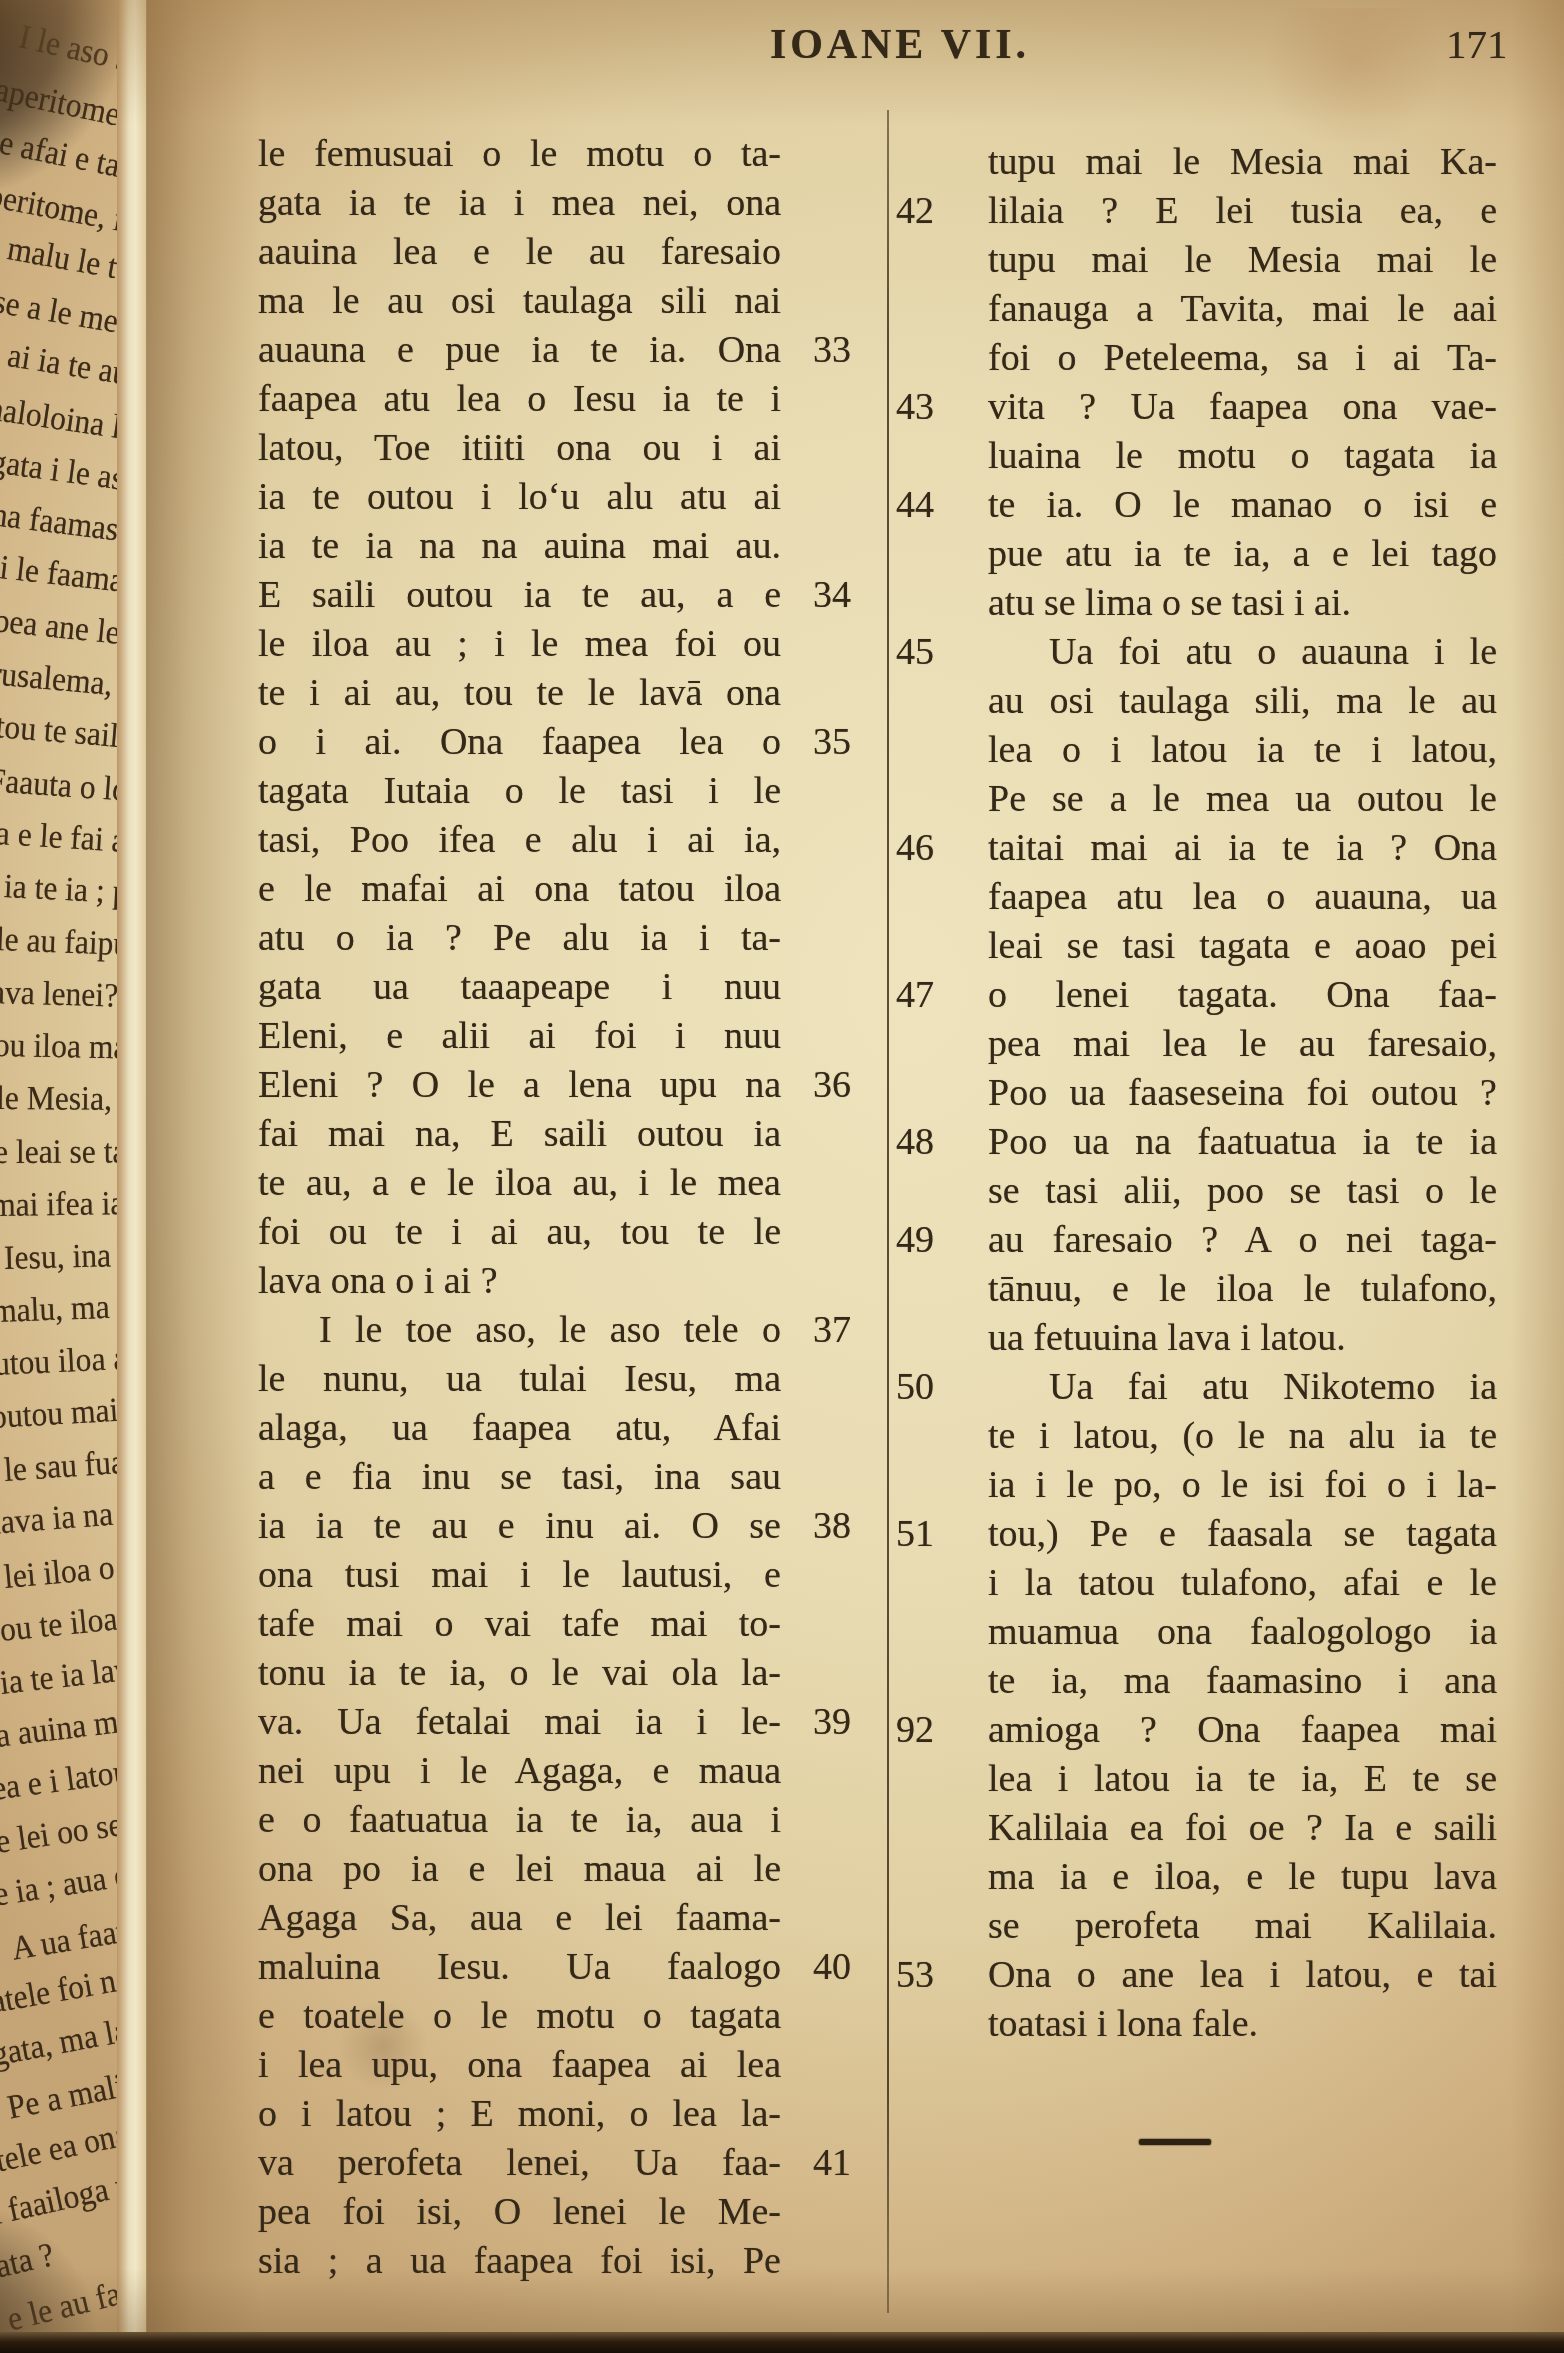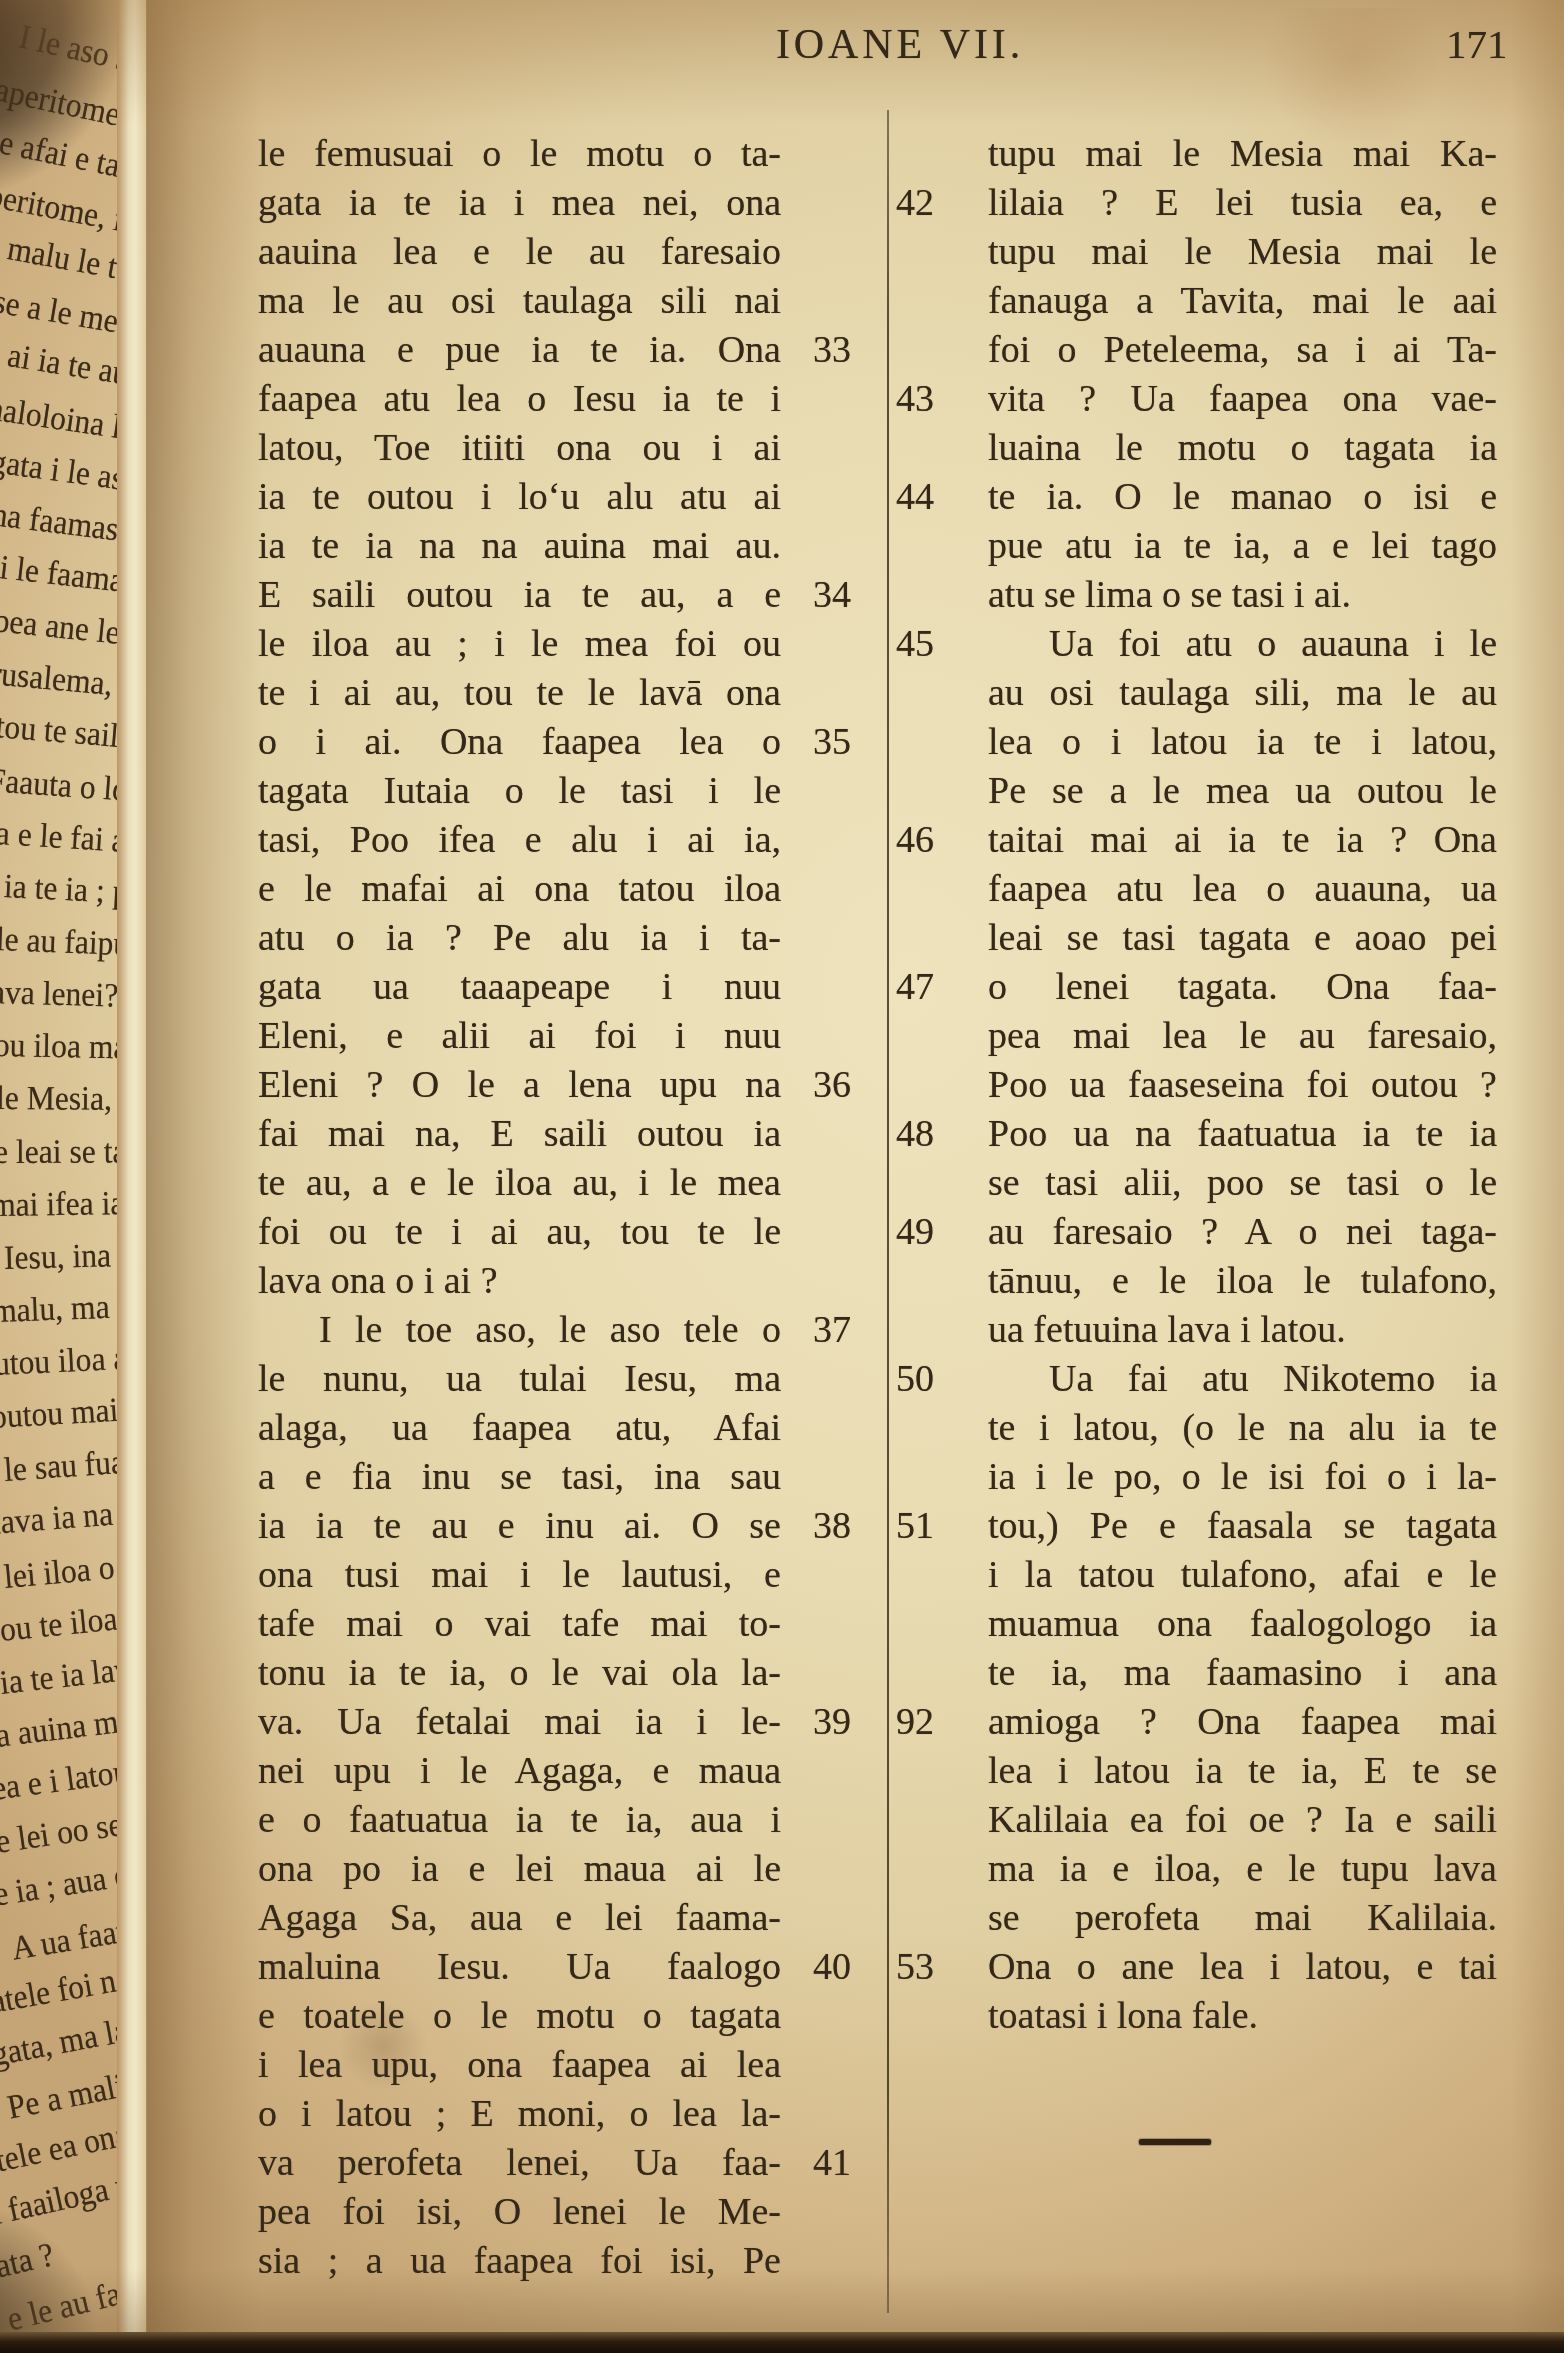--- a/index.html
+++ b/index.html
@@ -34,33 +34,33 @@
     background:linear-gradient(90deg, #bb9565 0%, #eadfbd 40%, #f2e8c8 60%, #dcc89b 100%); }
   .gutter-shadow { position:absolute; left:146px; top:0; width:117px; height:2354px;
     background:linear-gradient(90deg, rgba(118,84,44,0.50) 0%, rgba(140,104,60,0.28) 40%, rgba(140,104,60,0) 100%); }
 
   
   .bottom-band { position:absolute; left:0; right:0; bottom:0; height:22px;
     background:linear-gradient(180deg, #6b5436 0%, #2b1b0c 45%, #150d06 100%); }
 
   
   .header-title { position:absolute; top:20.3px; left:900px; transform:translateX(-50%);
-    font-size:42px; letter-spacing:3.9px; font-weight:normal;
+    font-size:42px; letter-spacing:3.9px; font-weight:bold;
     text-shadow:0 0 0.8px rgba(52,40,24,0.6); }
   .page-number { position:absolute; top:20.3px; left:1446px; font-size:41px;
     text-shadow:0 0 0.8px rgba(52,40,24,0.6); }
 
   
   .divider { position:absolute; left:887px; top:110px; width:2.3px; height:2203px;
     background:linear-gradient(180deg, rgba(54,38,20,0.55), rgba(54,38,20,0.8) 10%, rgba(54,38,20,0.8) 90%, rgba(54,38,20,0.45)); }
 
   
   .col { position:absolute; top:131px; font-size:38px; }
   .col-left { left:258px; width:523px; }
-  .col-right { left:988px; width:509px; }
+  .col-right { left:988px; width:509px;margin-top:8px; }
   .line { position:relative; height:49px; }
   .ltext { display:block; width:100%; text-align:justify; text-align-last:justify;
     white-space:normal; text-shadow:0 0 0.8px rgba(52,40,24,0.55); }
   .line.end .ltext { text-align:right; text-align-last:left; }
   .line.indent .ltext { text-indent:61px; }
   .vnum { position:absolute; top:0; text-shadow:0 0 0.8px rgba(52,40,24,0.55); }
   .col-left .vnum { left:527px; width:66px; text-align:right; }
   .col-right .vnum { left:-92px; width:61px; text-align:left; }
 
   

